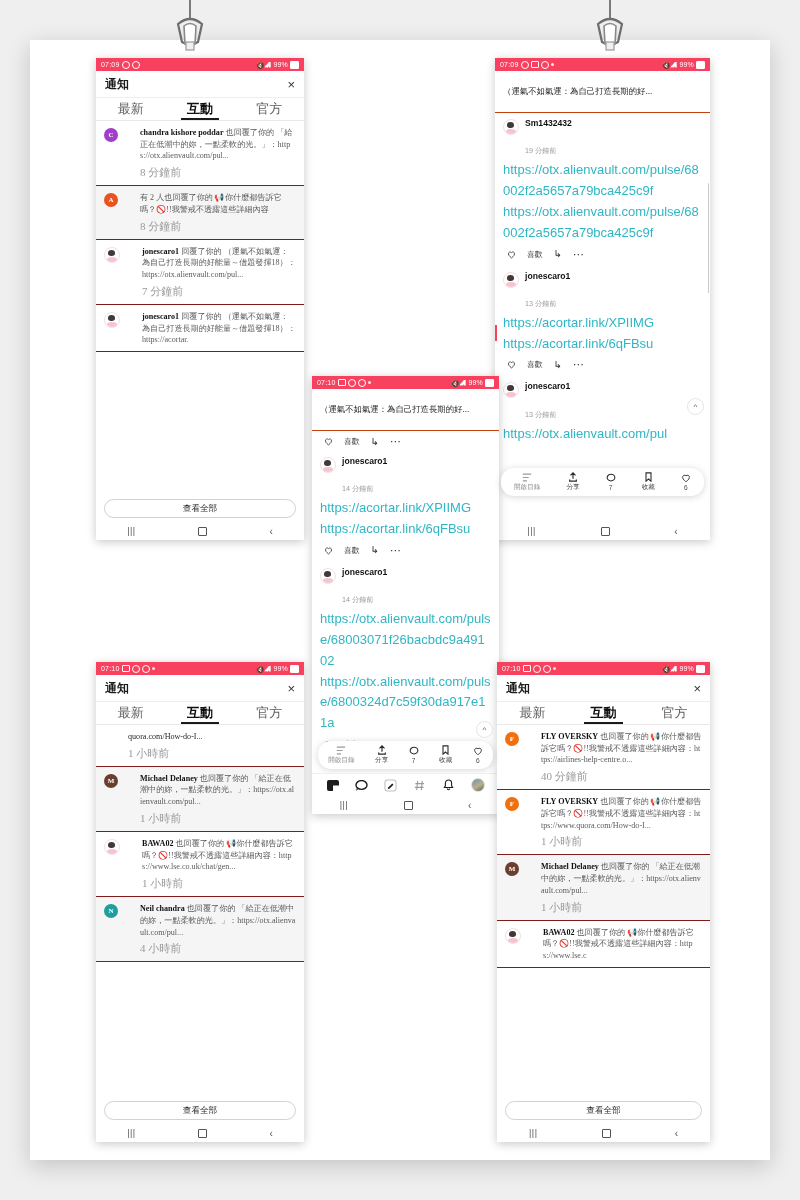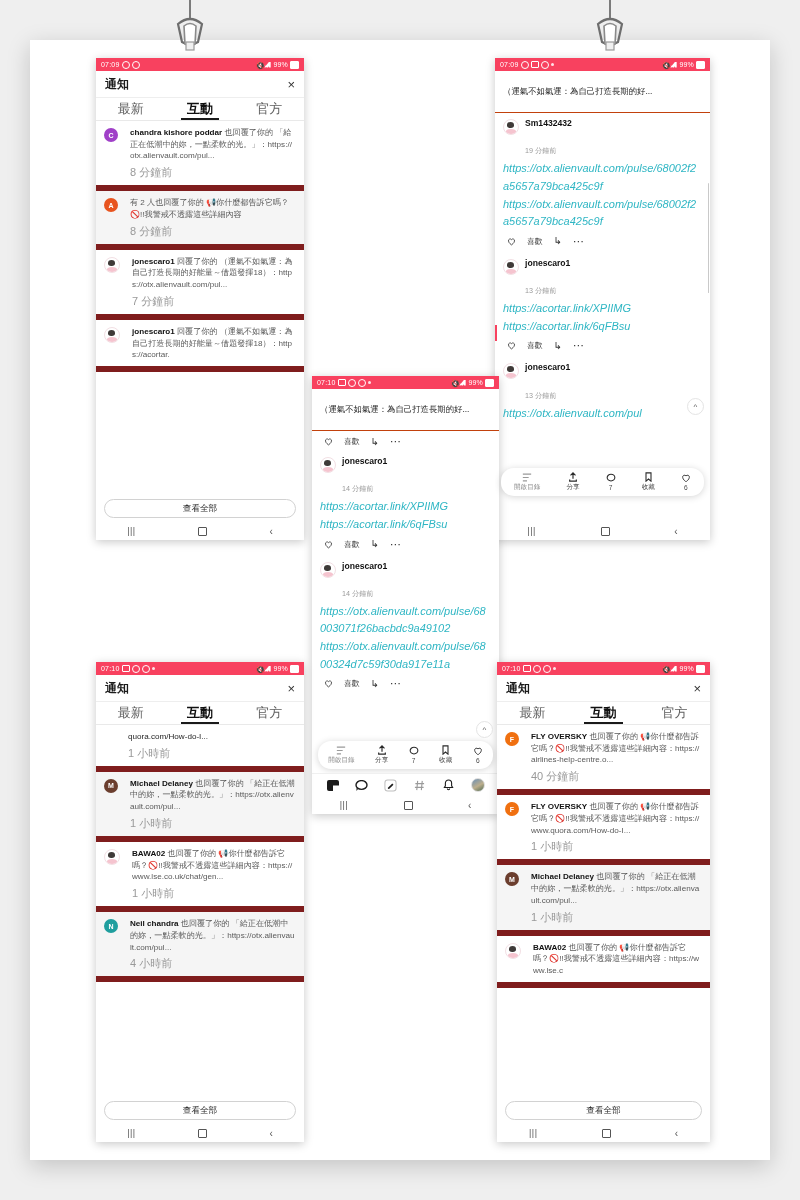--- a/index.html
+++ b/index.html
@@ -67,22 +67,23 @@
     font-size:13px;color:#606060;position:relative;
   }
   .tab.active{color:#101010;font-weight:bold;}
   .tab.active:after{
     content:"";position:absolute;bottom:0;left:22%;right:22%;
     height:2px;background:#1a1a1a;
   }
   
   .notif-list{flex:1;overflow:hidden;background:#fff;}
   .notif{
-    display:flex;gap:12px;padding:6px 8px 5px 8px;
-    border-bottom:6px solid #7f1d1d;
+    display:flex;gap:22px;padding:6px 8px 5px 8px;
+    border-bottom:1px solid #7f1d1d;
+    font-family:Liberation Serif, serif;
   }
   .notif.shaded{background:#f5f5f5;}
   .avatar{
     width:14px;height:14px;border-radius:50%;flex:0 0 14px;
     display:flex;align-items:center;justify-content:center;
     color:#fff;font-size:7px;font-weight:bold;margin-top:1px;
   }
   .avatar.photo{
     background:#fff;border:1px solid #f2dfe4;
     position:relative;overflow:hidden;
@@ -110,23 +111,22 @@
     font-size:8.6px;color:#2a2a2a;background:#fff;
   }
   
   .feed{flex:1;overflow:hidden;background:#fff;padding:0 8px;position:relative;}
   .comment{padding:5px 0 2px 0;}
   .c-head{display:flex;gap:6px;align-items:flex-start;}
   .c-name{font-size:8.6px;font-weight:bold;color:#111;line-height:1.2;}
   .c-time{font-size:7.2px;color:#9a9a9a;margin-top:18px;}
   .c-links{margin-top:4px;margin-left:0px;}
   .c-link{
-    font-size:11px;color:#2fb6c4;line-height:1.6;word-break:break-all;
+    font-size:13px;color:#2fb6c4;line-height:1.6;word-break:break-all;
     display:block;
-    font-style:italic;
   }
   .c-actions{display:flex;align-items:center;gap:11px;padding:5px 0 4px 4px;}
   .act-label{font-size:7.8px;color:#303030;}
   .heart{width:9px;height:9px;}
   .reply-arrow{font-size:10px;color:#303030;line-height:1;}
   .dots{font-size:11px;color:#303030;line-height:1;letter-spacing:1px;}
   
   .pill{
     position:absolute;left:6px;right:6px;
     background:#fff;border-radius:13px;

